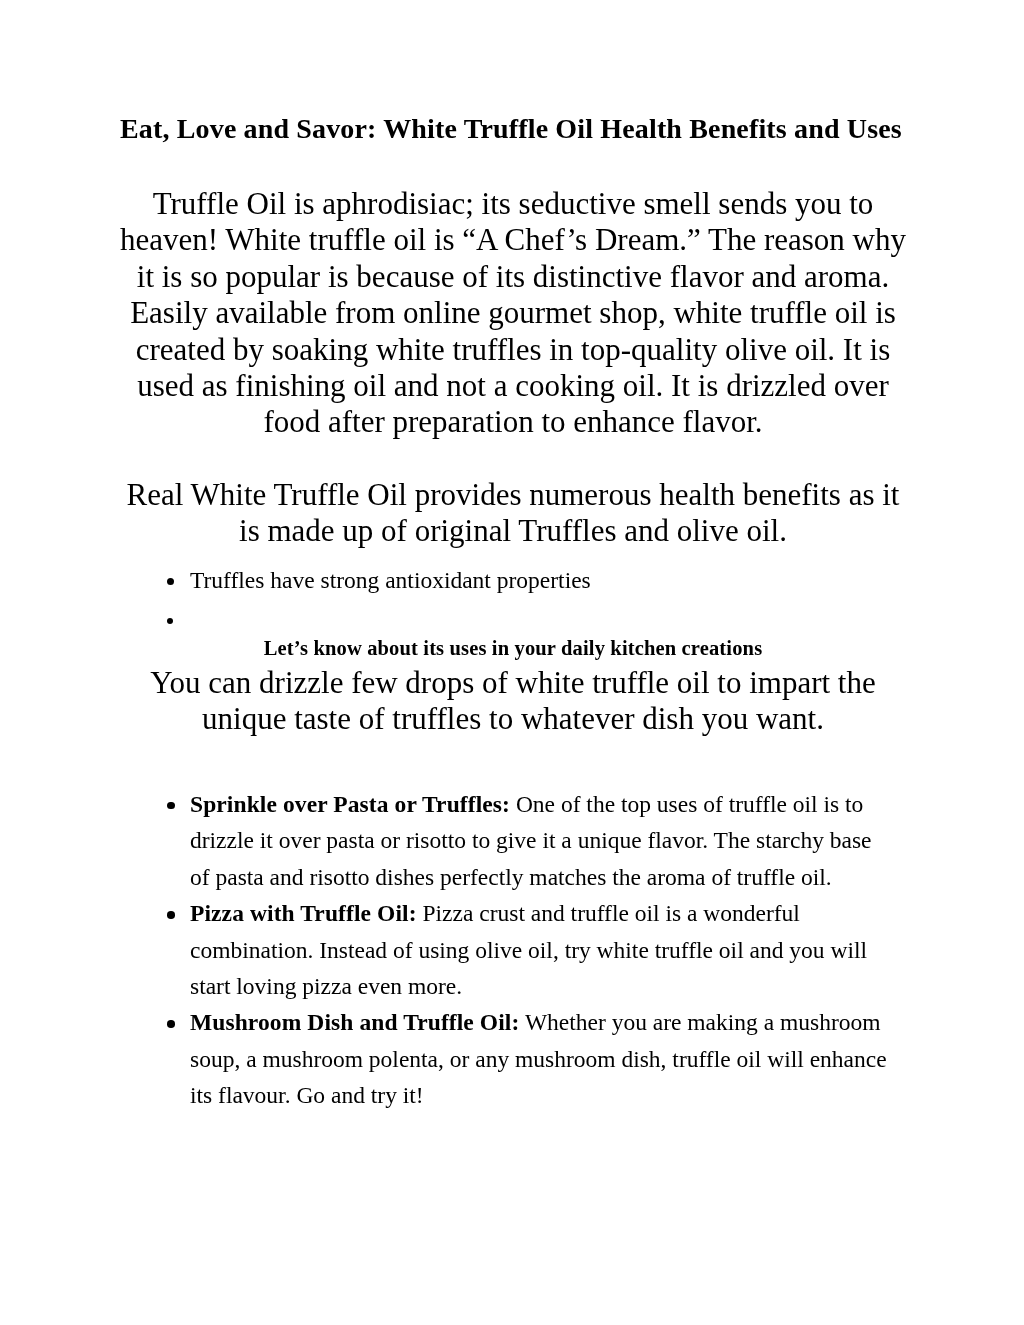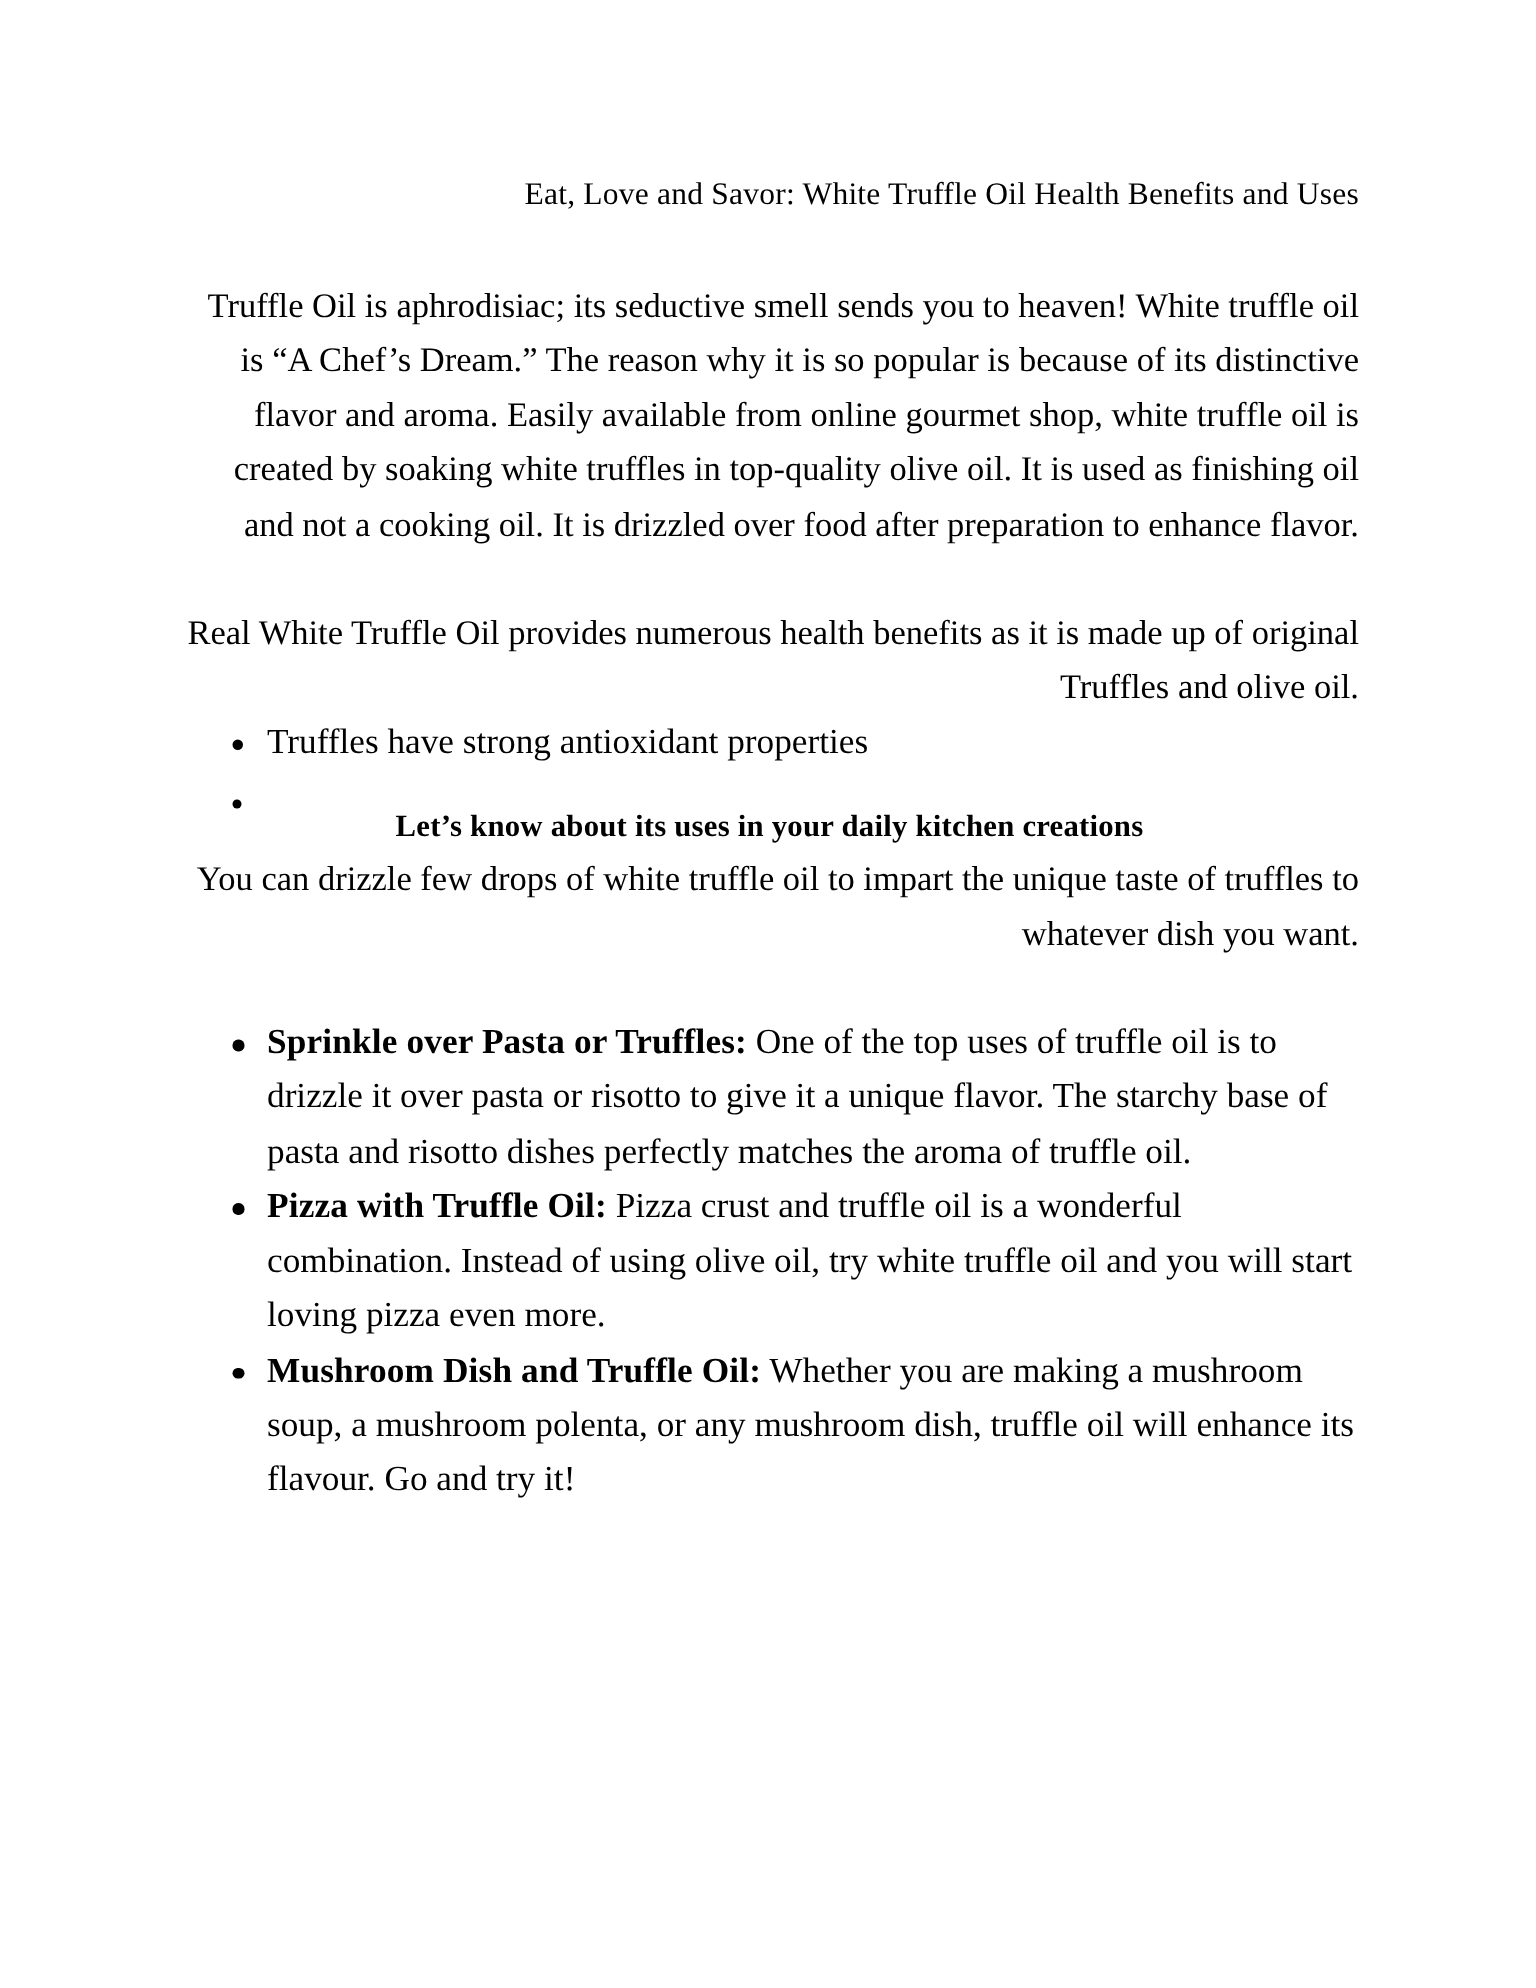--- a/index.html
+++ b/index.html
@@ -16,42 +16,41 @@
   }
   .page {
     position: relative;
     width: 1024px;
     height: 1325px;
     background: #ffffff;
     box-sizing: border-box;
     padding: 112px 118px 0 120px;
   }
   .doc-title {
-    font-size: 21px;
-    font-weight: normal;
+    font-size: 28px;
+    font-weight: bold;
     letter-spacing: 0.15px;
     line-height: 34px;
     margin: 0 0 0 0;
     white-space: nowrap;
-    text-align: right;
   }
   .para {
-    font-size: 23px;
+    font-size: 31px;
     line-height: 36.4px;
     margin: 0;
-    text-align: right;
+    text-align: center;
     max-width: 790px;
   }
   .spacer-lg { height: 40px; }
   .spacer-md { height: 36px; }
   .spacer-sm { height: 22px; }
 
   ul.bullets {
     list-style: none;
-    margin: 0;
+    margin: 12px;
     padding: 0;
   }
   ul.bullets > li {
     position: relative;
     font-size: 23.5px;
     line-height: 36.4px;
     padding-left: 58px;
     margin: 0;
     max-width: 790px;
   }

